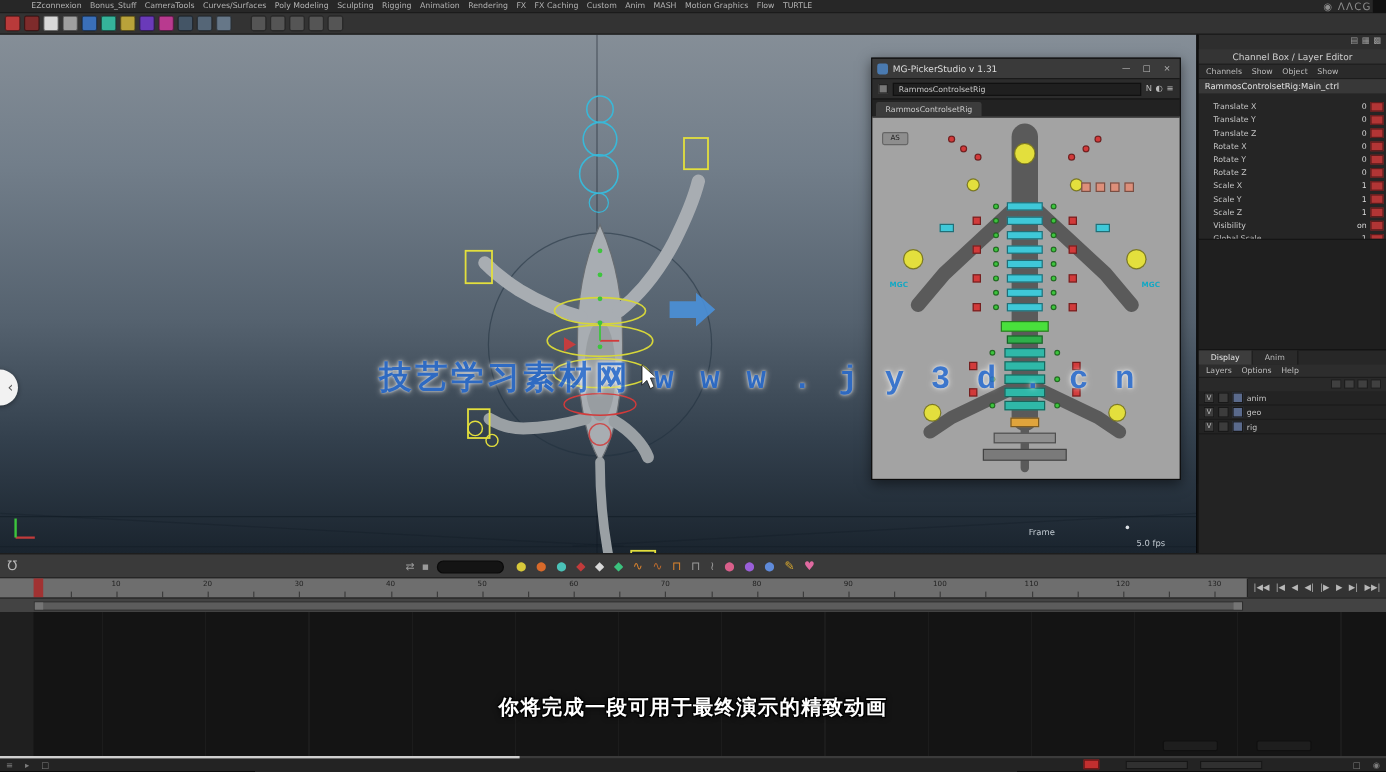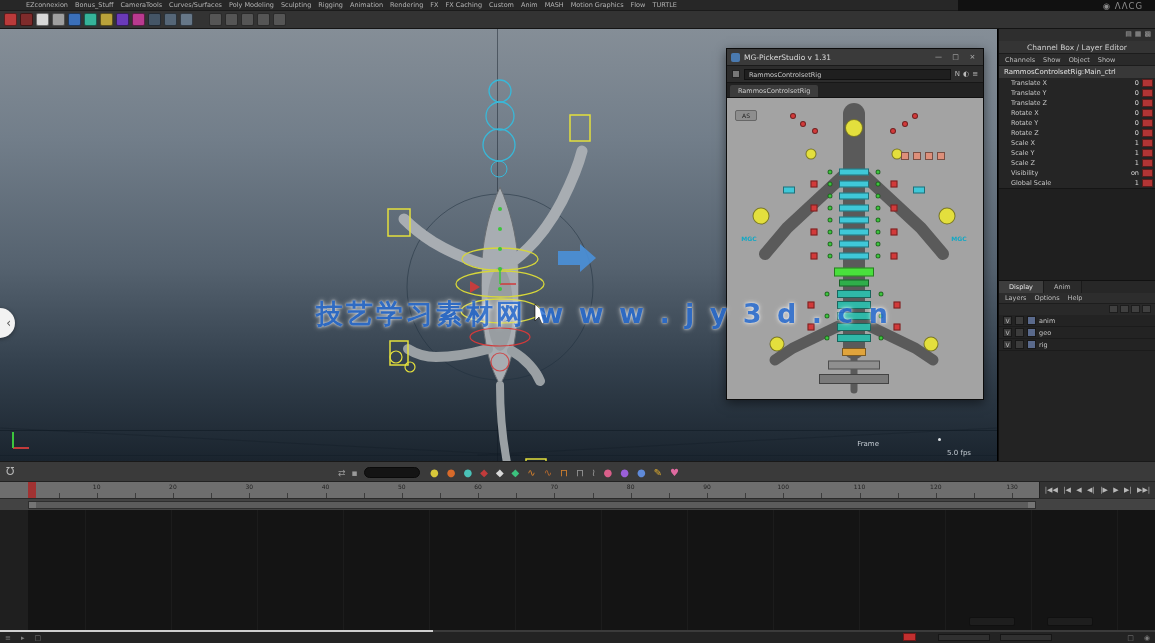--- a/index.html
+++ b/index.html
@@ -1,21 +1,21 @@
 <!DOCTYPE html>
 <html><head>
 <meta charset="utf-8">
 <style>
   html,body{margin:0;padding:0;background:#000;}
   *{box-sizing:border-box;font-family:"DejaVu Sans","Liberation Sans",sans-serif;}
   #stage{position:relative;width:1155px;height:643px;background:#111;overflow:hidden;}
   .abs{position:absolute;}
 
   
-  #shelf-tabs{left:0;top:0;width:958px;height:11px;background:#272727;display:flex;align-items:center;gap:7px;padding:0 6px 0 26px;overflow:hidden;border-bottom:1px solid #1b1b1b;}
+  #shelf-tabs{left:0;top:0;width:1144px;height:11px;background:#272727;display:flex;align-items:center;gap:7px;padding:0 6px 0 26px;overflow:hidden;border-bottom:1px solid #1b1b1b;}
   .stab{font-size:6.5px;color:#b2b2b2;white-space:nowrap;}
   #brand{right:12px;top:1px;font-size:8.5px;color:#8d8d8d;letter-spacing:1px;z-index:5;}
   
   #shelf-row{left:0;top:11px;width:1155px;height:18px;background:#333;display:flex;align-items:center;gap:3px;padding:0 4px;border-bottom:1px solid #141414;}
   .sicon{width:13px;height:13px;border-radius:2px;border:1px solid rgba(0,0,0,.5);}
   .sicon-gray{width:13px;height:13px;border-radius:2px;background:#555;border:1px solid rgba(0,0,0,.5);}
   .shelf-gap{width:10px;}
 
   
   #viewport{left:0;top:29px;width:998px;height:432px;background:linear-gradient(180deg,#858e97 0%,#727e8a 25%,#55626f 55%,#33404d 78%,#1a242e 100%);overflow:hidden;border-right:1px solid #000;}
@@ -48,21 +48,21 @@
 
   
   #right-panel{left:998px;top:29px;width:157px;height:432px;background:#2e2e2e;border-left:1px solid #0e0e0e;display:flex;flex-direction:column;}
   #cb-topicons{height:12px;display:flex;justify-content:flex-end;gap:3px;padding:1px 4px;}
   .cbti{font-size:7px;color:#9a9a9a;}
   #cb-title{height:13px;font-size:7.5px;color:#cfcfcf;text-align:center;line-height:13px;background:#343434;border-bottom:1px solid #1c1c1c;white-space:nowrap;overflow:hidden;}
   #channel-menu{height:12px;display:flex;gap:8px;align-items:center;padding:0 6px;background:#2a2a2a;border-bottom:1px solid #1c1c1c;}
   .cmenu-item{font-size:6.5px;color:#bdbdbd;white-space:nowrap;}
   #cb-object{height:12px;font-size:7px;color:#e2e2e2;line-height:12px;padding:0 5px;background:#383838;white-space:nowrap;overflow:hidden;}
   #attr-list{background:#252525;}
-  .attr-row{height:10px;display:flex;align-items:center;padding:0 2px 0 12px;}
+  .attr-row{height:10px;display:flex;align-items:center;padding:11px 2px 0 12px;}
   .attr-name{flex:1;font-size:6.5px;color:#c6c6c6;white-space:nowrap;overflow:hidden;}
   .attr-value{width:24px;text-align:right;font-size:6.5px;color:#d8d8d8;margin-right:3px;}
   .attr-key{width:11px;height:8px;background:#b23535;border:1px solid #5e1c1c;}
   #cb-filler{flex:0 0 92px;background:#1f1f1f;border-top:1px solid #151515;}
   #layer-tabs{height:13px;display:flex;background:#272727;border-top:1px solid #111;}
   .ltab{font-size:6.5px;color:#b8b8b8;padding:2px 10px;background:#2a2a2a;border-right:1px solid #1a1a1a;}
   .ltab.active{background:#3d3d3d;color:#e8e8e8;}
   #layers-menu{height:11px;display:flex;gap:8px;align-items:center;padding:0 6px;background:#2d2d2d;border-bottom:1px solid #1d1d1d;}
   #layer-iconsrow{height:11px;display:flex;justify-content:flex-end;gap:2px;padding:1px 4px;background:#292929;}
   .lirb{width:9px;height:8px;background:#404040;border:1px solid #1d1d1d;}
@@ -109,21 +109,21 @@
   #progress-track{left:0;top:630px;width:1155px;height:2px;background:#3b3b3b;z-index:6;}
   #progress-fill{left:0;top:630px;width:433px;height:2px;background:#cfcfcf;z-index:7;}
   #bottom-bar{left:0;top:632px;width:1155px;height:11px;background:#232323;display:flex;align-items:center;padding:0 5px;gap:10px;}
   .bico{font-size:7px;color:#7d7d7d;}
   #autokey{left:903px;top:633px;width:13px;height:8px;background:#c22f2f;border:1px solid #6e1717;z-index:8;}
   .bpill{top:634px;width:52px;height:7px;background:#303030;border:1px solid #161616;z-index:8;}
 
   
   #ai-badge{left:14px;top:10px;padding:5px 13px;border:2.5px solid rgba(255,255,255,.8);border-radius:10px;color:rgba(255,255,255,.95);font-size:23px;font-weight:700;letter-spacing:2px;z-index:60;}
   #watermark{left:316px;top:296px;white-space:nowrap;font-size:27px;font-weight:700;color:#2b6fd4;opacity:.85;letter-spacing:3px;z-index:40;
-    text-shadow:0 0 5px rgba(255,255,255,.85),0 0 2px rgba(255,255,255,.9);}
+    text-shadow:0 0 5px rgba(255,255,255,.85),0 0 2px rgba(255,255,255,.9);font-family:Liberation Mono, monospace;}
   #player-prev{left:-15px;top:308px;width:30px;height:30px;border-radius:50%;background:#f2f2f2;z-index:50;box-shadow:0 1px 4px rgba(0,0,0,.4);font-size:12px;color:#555;text-align:right;line-height:30px;padding-right:4px;}
 </style>
 </head>
 <body>
 
 <div id="stage">
 
   <div class="abs" id="shelf-tabs">
       <span class="stab">EZconnexion</span>
       <span class="stab">Bonus_Stuff</span>
@@ -540,20 +540,21 @@
 
   <div class="abs" id="range-row">
     <div class="abs" id="range-bar">
       <div class="range-handle" style="left:0;"></div>
       <div class="range-handle" style="right:0;"></div>
     </div>
   </div>
 
   <div class="abs" id="tracks"></div>
   <div class="abs" id="tracks-gutter"></div>
+  <div class="abs" id="subtitle">你将完成一段可用于最终演示的精致动画</div>
   <div class="abs prebottom-pill" style="right:140px;"></div>
   <div class="abs prebottom-pill" style="right:62px;"></div>
 
   <div class="abs" id="progress-track"></div>
   <div class="abs" id="progress-fill"></div>
   <div class="abs" id="bottom-bar">
     <span class="bico">≡</span>
     <span class="bico">▸</span>
     <span class="bico">□</span>
     <span style="flex:1;"></span>

